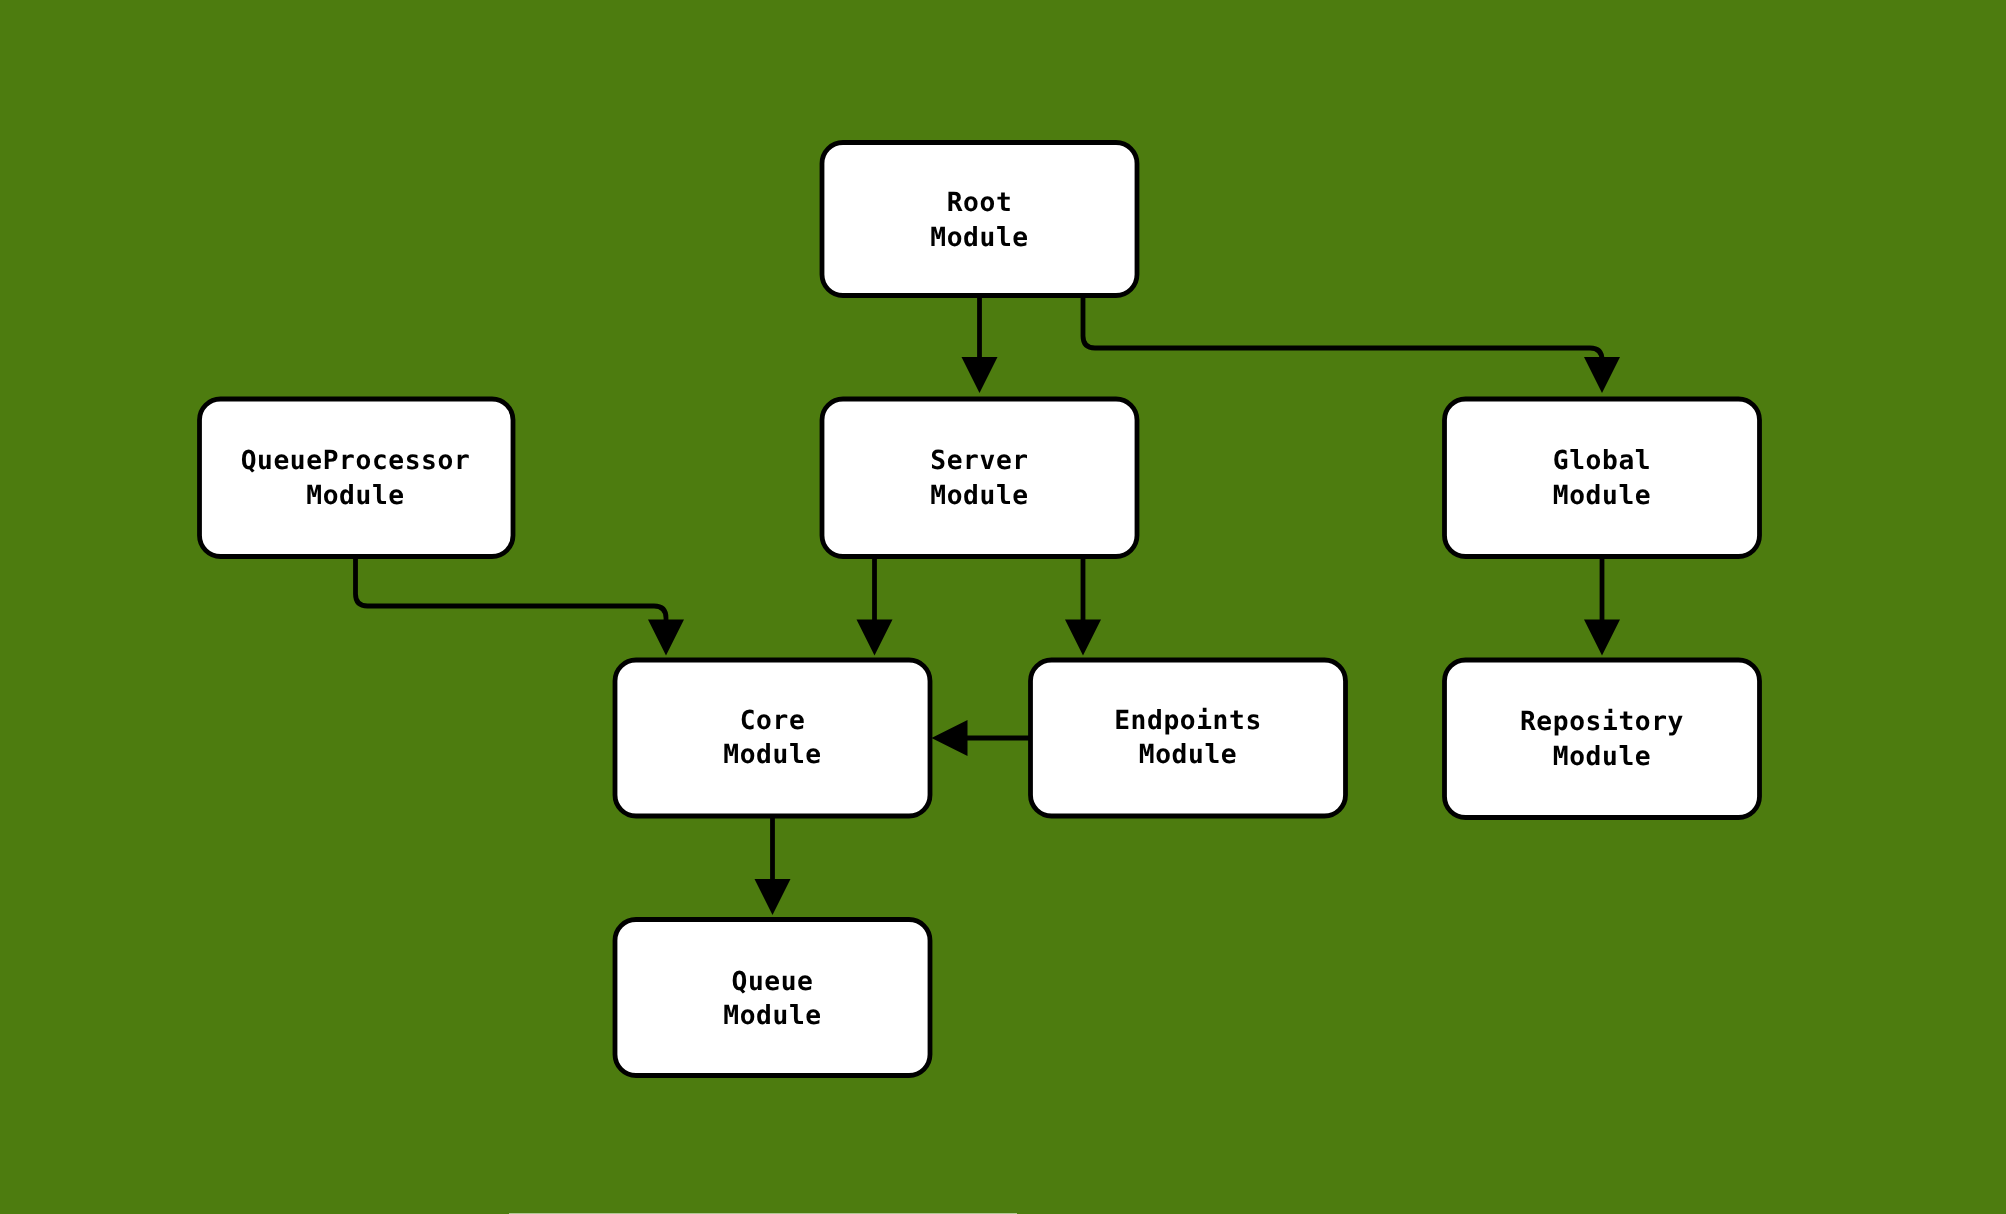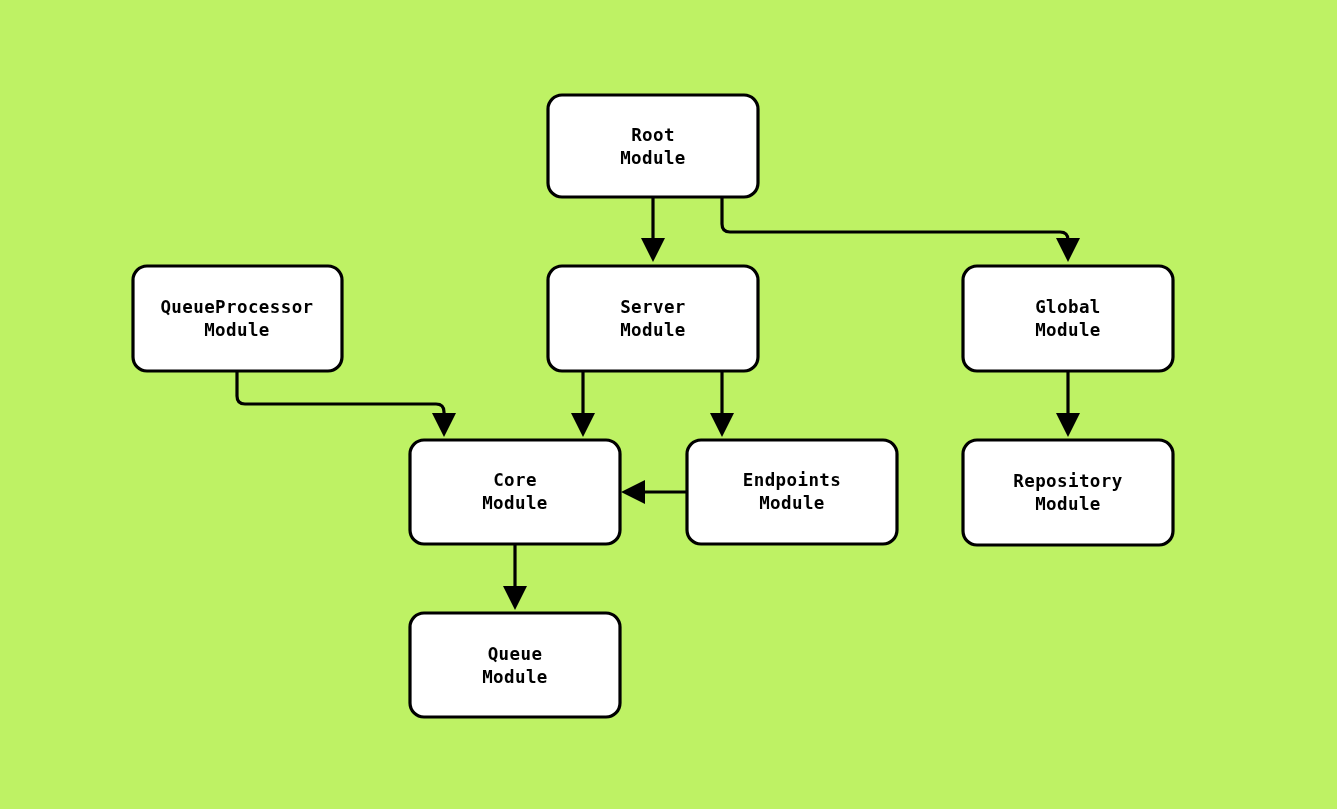--- a/index.html
+++ b/index.html
@@ -11,21 +11,21 @@
   body {
     width: 1337px;
     height: 809px;
     overflow: hidden;
     font-family: "DejaVu Sans Mono", "Liberation Mono", monospace;
   }
   #diagram-canvas {
     position: relative;
     width: 1337px;
     height: 809px;
-    background: #bef264;
+    background: #4d7c0f;
   }
   svg.diagram-svg {
     position: absolute;
     top: 0;
     left: 0;
     width: 1337px;
     height: 809px;
     display: block;
   }
   .node-rect {

